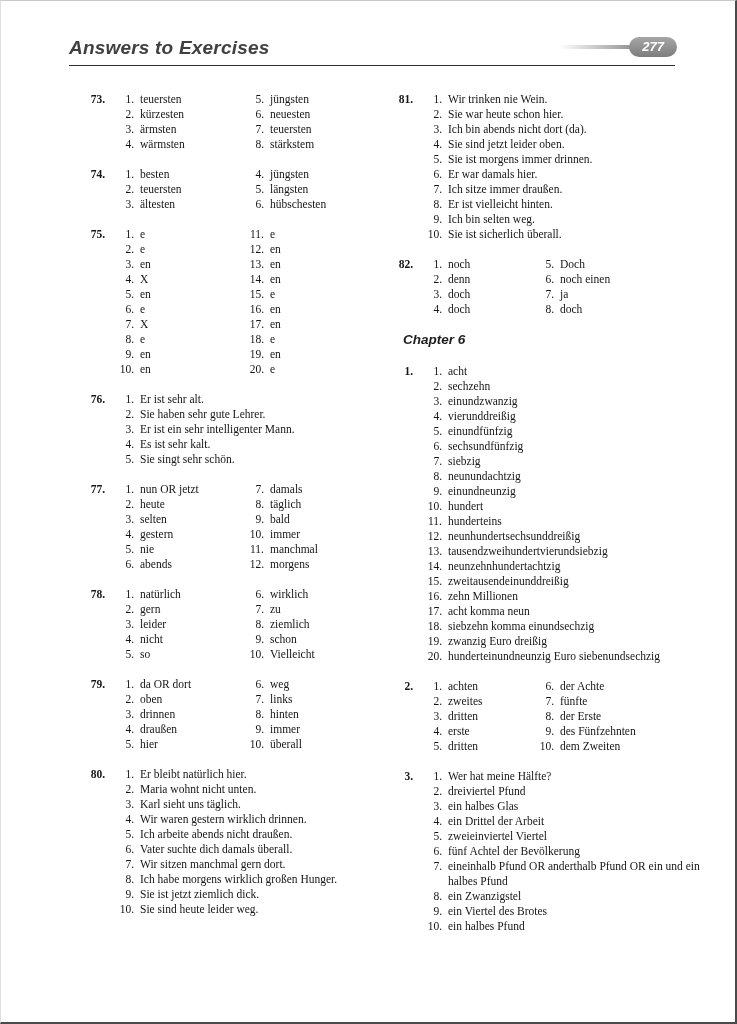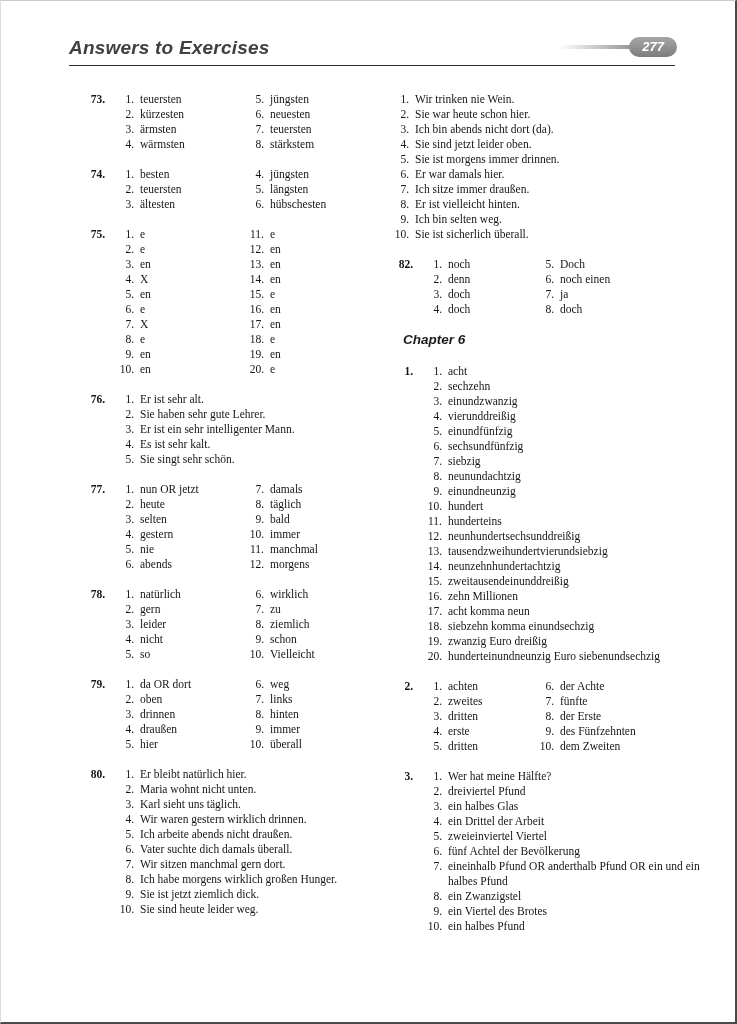--- a/index.html
+++ b/index.html
@@ -513,20 +513,21 @@
               <div class="item">
                 <span class="item-num">10.</span>
                 <span class="item-text">Sie sind heute leider weg.</span>
               </div>
             </div>
           </div>
         </div>
       </section>
     <section class="col col-right">
         <div class="exercise">
+          <span class="ex-num">81.</span>
           <div class="ex-body">
             <div class="sub-col">
               <div class="item">
                 <span class="item-num">1.</span>
                 <span class="item-text">Wir trinken nie Wein.</span>
               </div>
               <div class="item">
                 <span class="item-num">2.</span>
                 <span class="item-text">Sie war heute schon hier.</span>
               </div>

